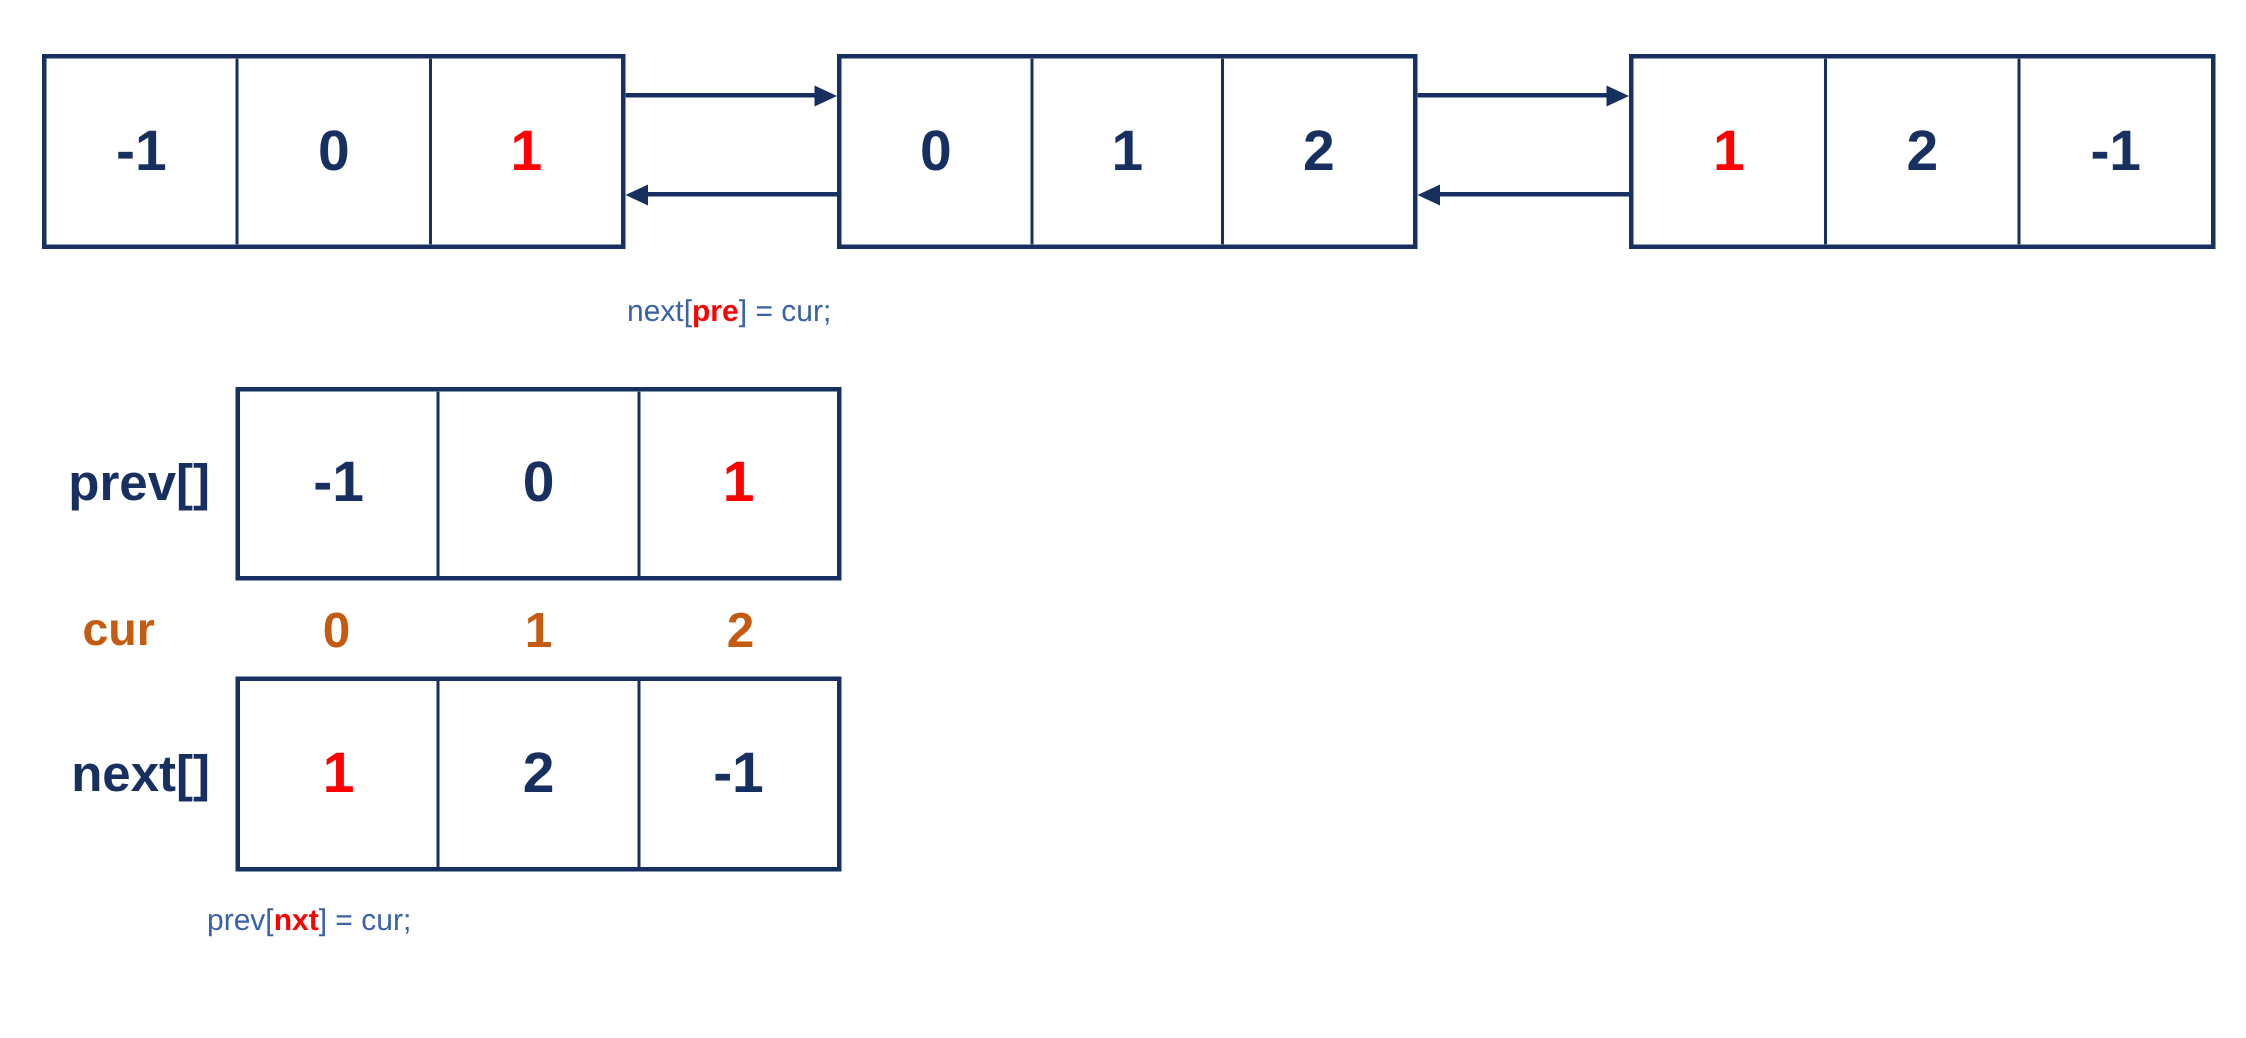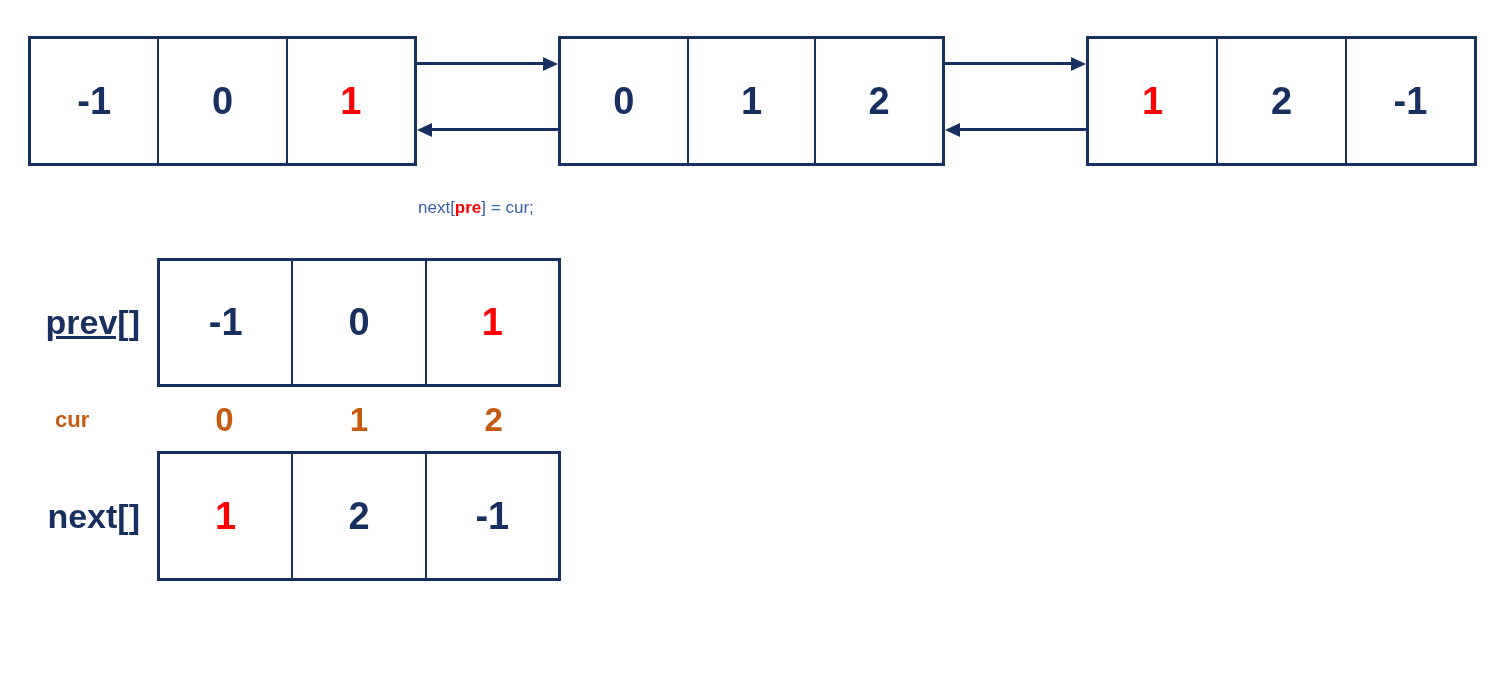--- a/index.html
+++ b/index.html
@@ -31,25 +31,25 @@
   .atable{
     position:absolute;left:157px;width:404px;box-sizing:border-box;
     border:3px solid var(--navy);display:flex;background:#fff;
   }
   .atable .cell{flex:1;display:flex;align-items:center;justify-content:center;}
   .atable .cell + .cell{border-left:2px solid var(--navy);}
   .side-label{
     position:absolute;left:0;width:140px;text-align:right;
     font-weight:700;font-size:34px;line-height:38px;color:var(--navy);
   }
-  .cur-label{position:absolute;left:55px;top:402px;font-weight:700;font-size:22px;line-height:36px;color:var(--orange);}
+  .cur-label{position:absolute;left:55px;top:402px;font-weight:700;font-size:31px;line-height:36px;color:var(--orange);}
   .cur-row{position:absolute;left:157px;top:402px;width:404px;display:flex;}
   .cur-row .idx{flex:1;text-align:center;font-weight:700;font-size:33px;line-height:36px;color:var(--orange);}
   
-  .code{position:absolute;font-size:17px;line-height:34px;color:var(--code-blue);white-space:nowrap;}
+  .code{position:absolute;font-size:20px;line-height:34px;color:var(--code-blue);white-space:nowrap;}
   .code .arg{color:var(--red);font-weight:700;}
 </style>
 </head>
 <body>
 
 <div class="canvas">
 
   <div class="node" style="left:28px;width:389px;">
     <div class="cell">
       <span class="num">-1</span>
@@ -95,21 +95,21 @@
   <div class="arrow-line" style="left:945px;top:62px;width:130px;"></div>
   <div class="head right" style="left:1071px;top:57px;"></div>
 
   <div class="head left" style="left:945px;top:123px;"></div>
   <div class="arrow-line" style="left:959px;top:128px;width:127px;"></div>
 
   <div class="code" style="left:418px;top:191px;">
     <div><span>next[</span><span class="arg">pre</span><span>] = cur;</span></div>
   </div>
 
-  <div class="side-label" style="top:303px;text-decoration:underline;">prev[]</div>
+  <div class="side-label" style="top:303px;">prev[]</div>
   <div class="atable" style="top:258px;height:129px;">
     <div class="cell">
       <span class="num">-1</span>
     </div>
     <div class="cell">
       <span class="num">0</span>
     </div>
     <div class="cell">
       <span class="num red">1</span>
     </div>
@@ -129,15 +129,16 @@
     </div>
     <div class="cell">
       <span class="num">2</span>
     </div>
     <div class="cell">
       <span class="num">-1</span>
     </div>
   </div>
 
   <div class="code" style="left:138px;top:597px;">
+    <div><span>prev[</span><span class="arg">nxt</span><span>] = cur;</span></div>
   </div>
 
 </div>
 
 </body></html>

